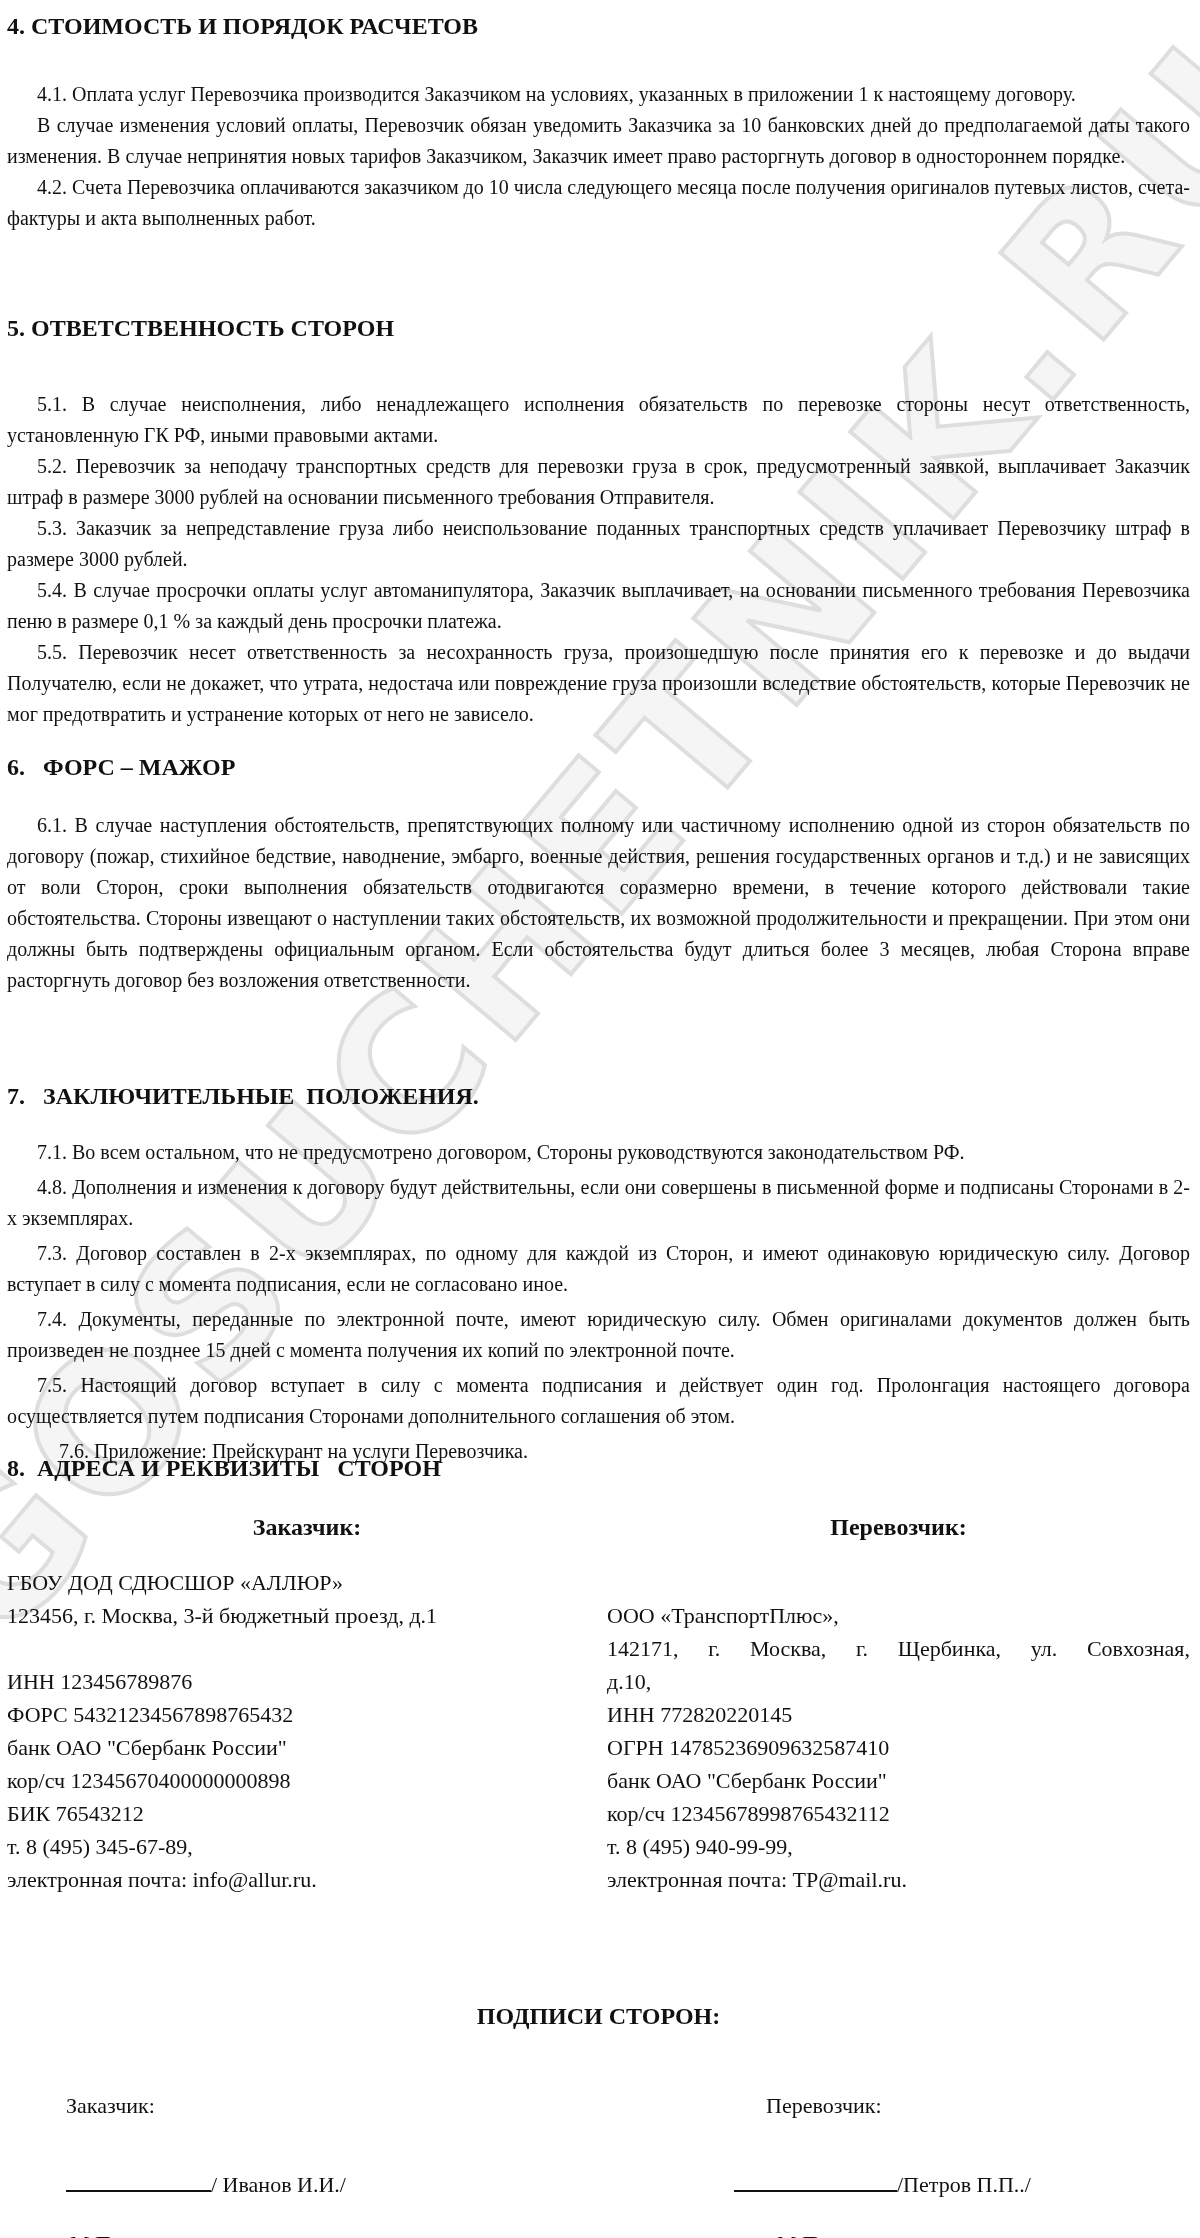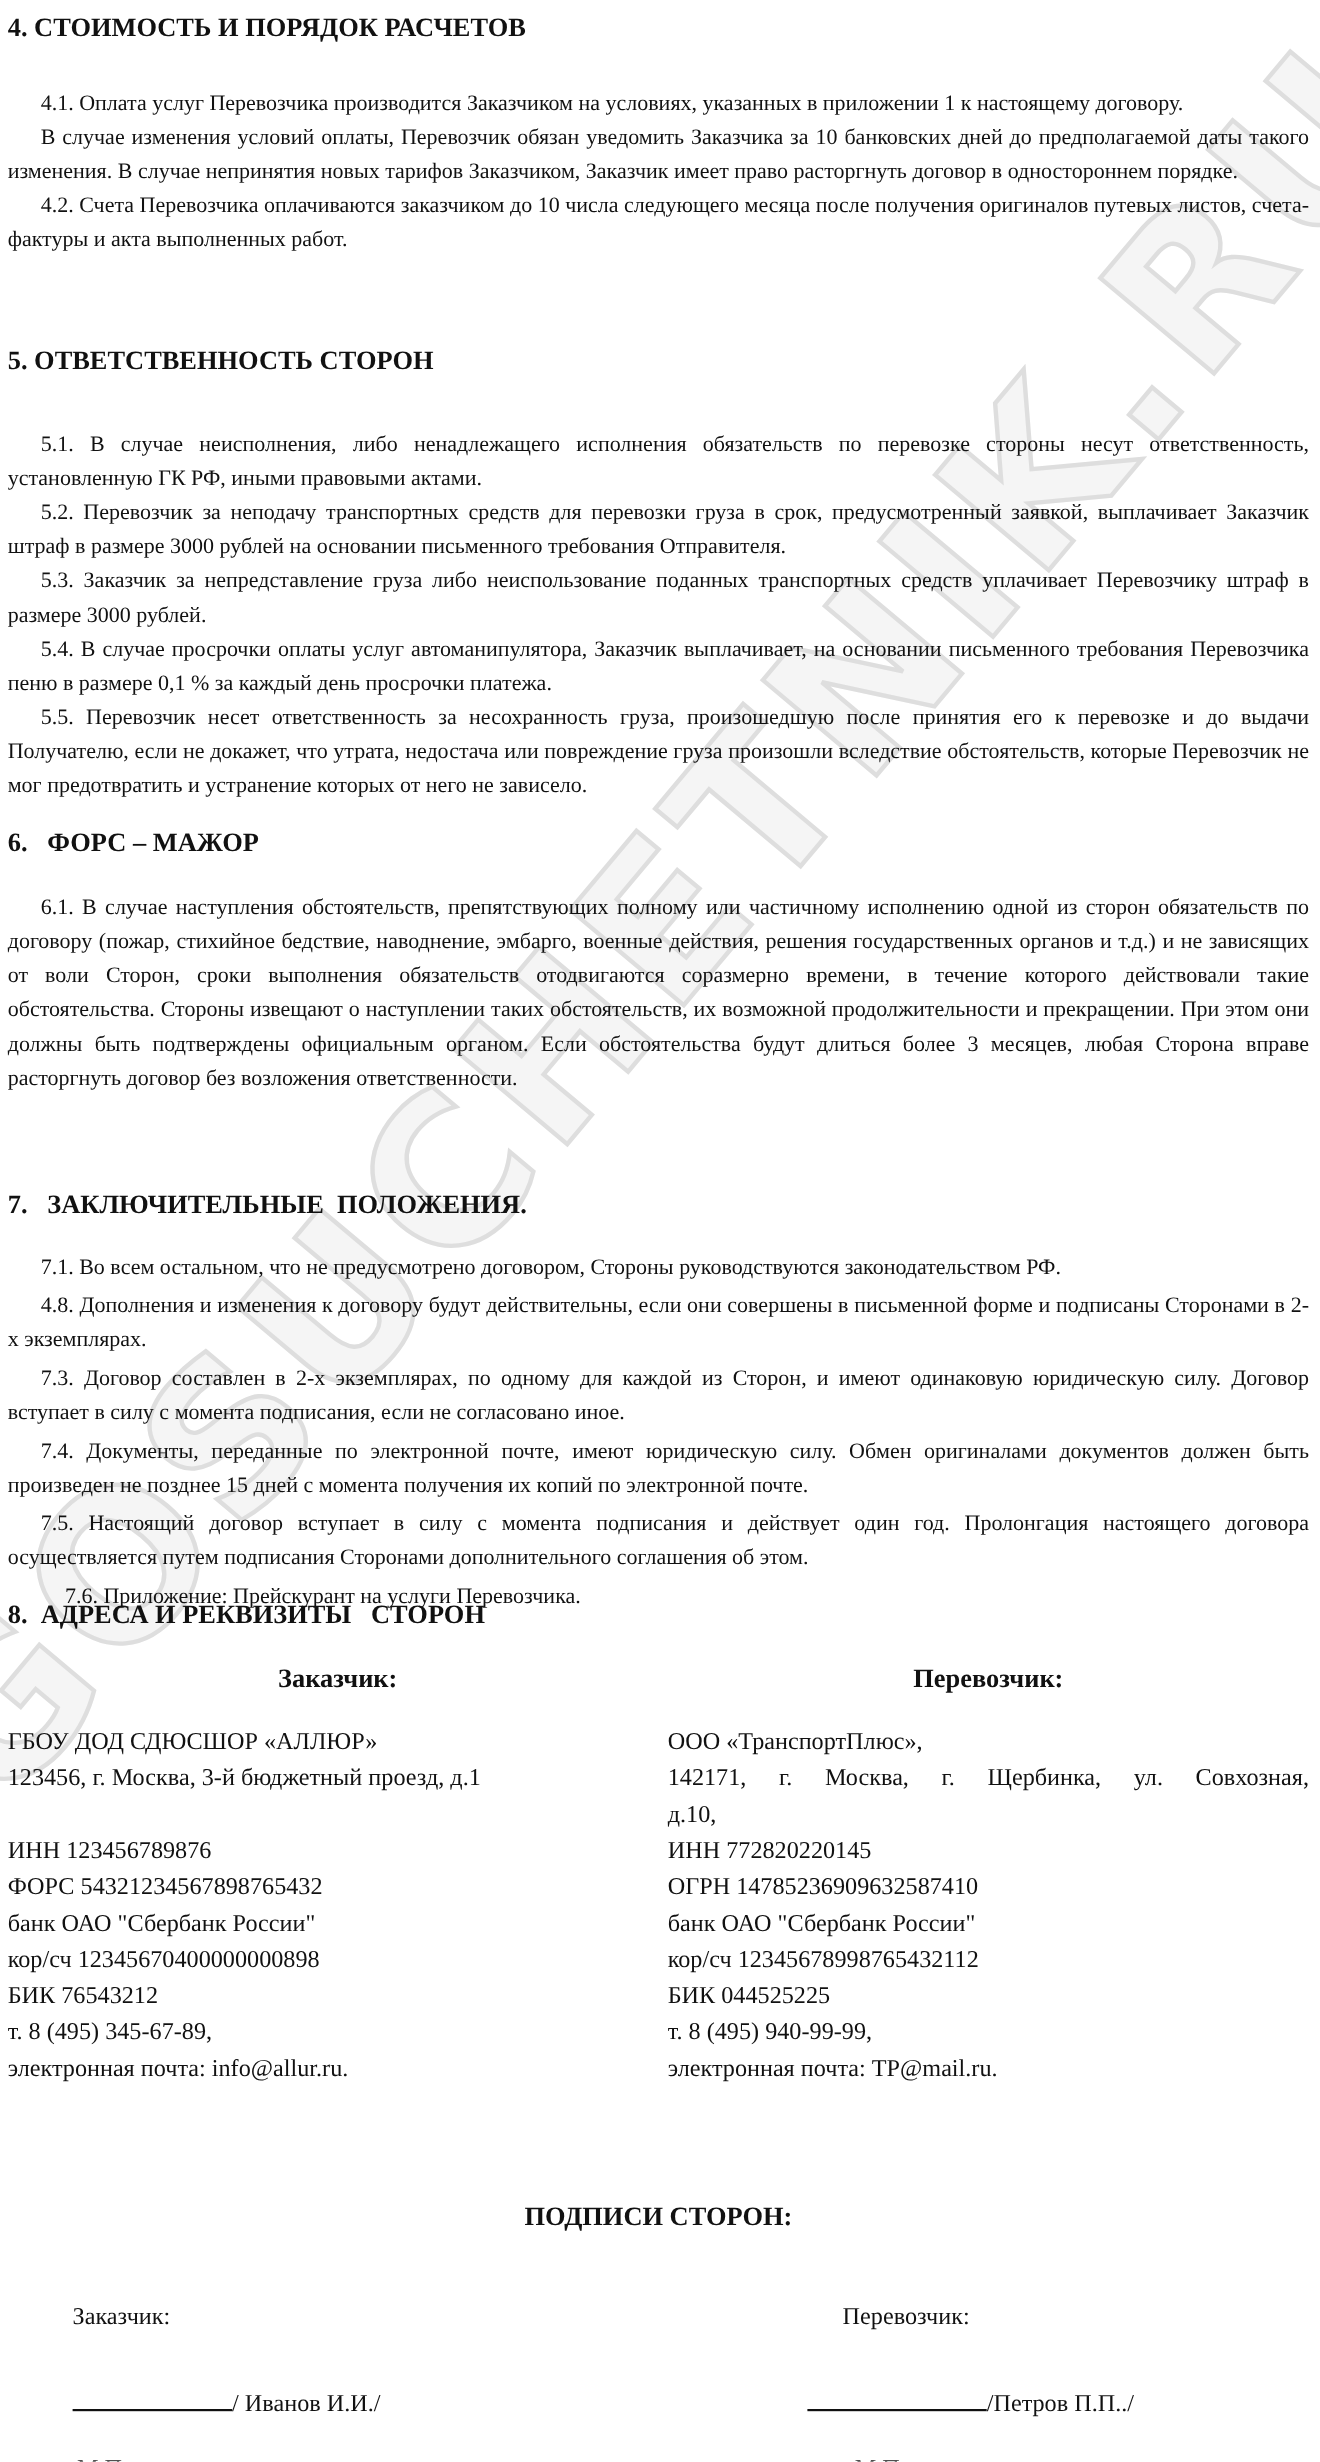--- a/index.html
+++ b/index.html
@@ -140,21 +140,20 @@
           <div class="req-line">электронная почта: info@allur.ru.</div>
         </div>
         <div class="req-col right">
           <div class="req-line">ООО «ТранспортПлюс»,</div>
           <div class="req-line justify-line">142171, г. Москва, г. Щербинка, ул. Совхозная,</div>
           <div class="req-line">д.10,</div>
           <div class="req-line">ИНН 772820220145</div>
           <div class="req-line">ОГРН 14785236909632587410</div>
           <div class="req-line">банк ОАО "Сбербанк России"</div>
           <div class="req-line">кор/сч 12345678998765432112</div>
-          <div class="req-line">БИК 044525225</div>
           <div class="req-line">т. 8 (495) 940-99-99,</div>
           <div class="req-line">электронная почта: TP@mail.ru.</div>
         </div>
       </div>
     </div>
 
     <div class="sec" id="sigs">
       <div class="sig-title">ПОДПИСИ СТОРОН:</div>
       <div class="sig-row labels-row">
         <div class="col-l">Заказчик:</div>

